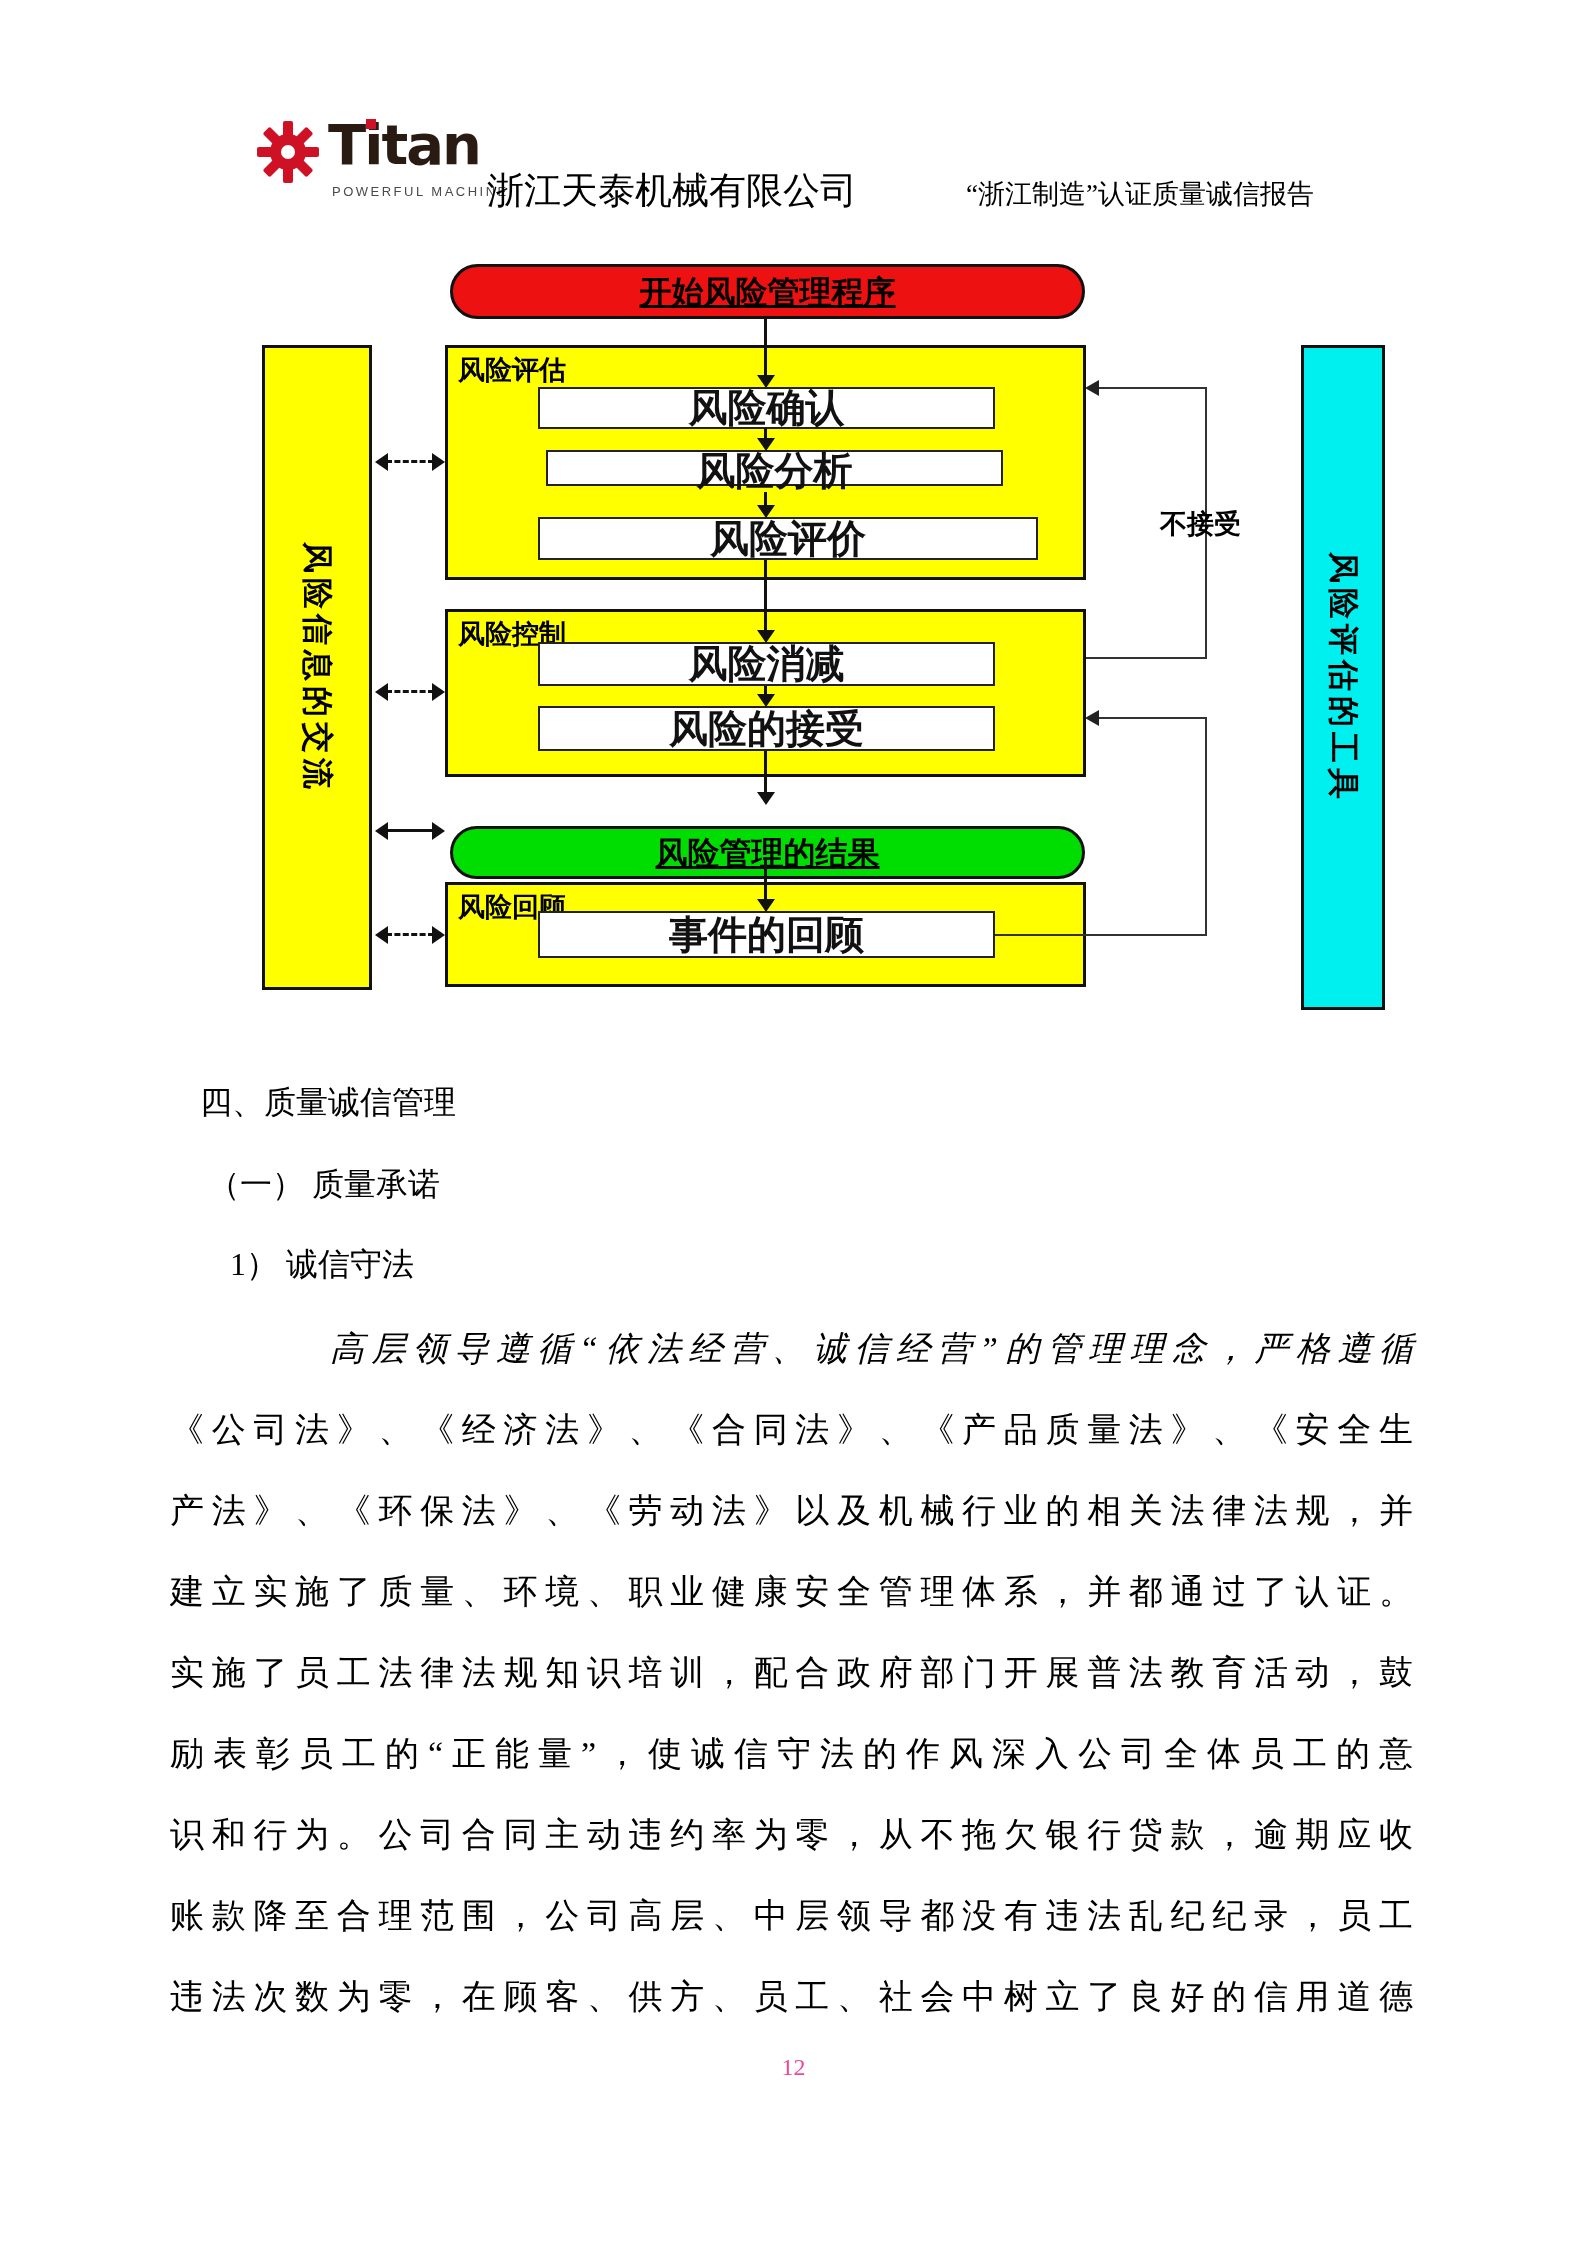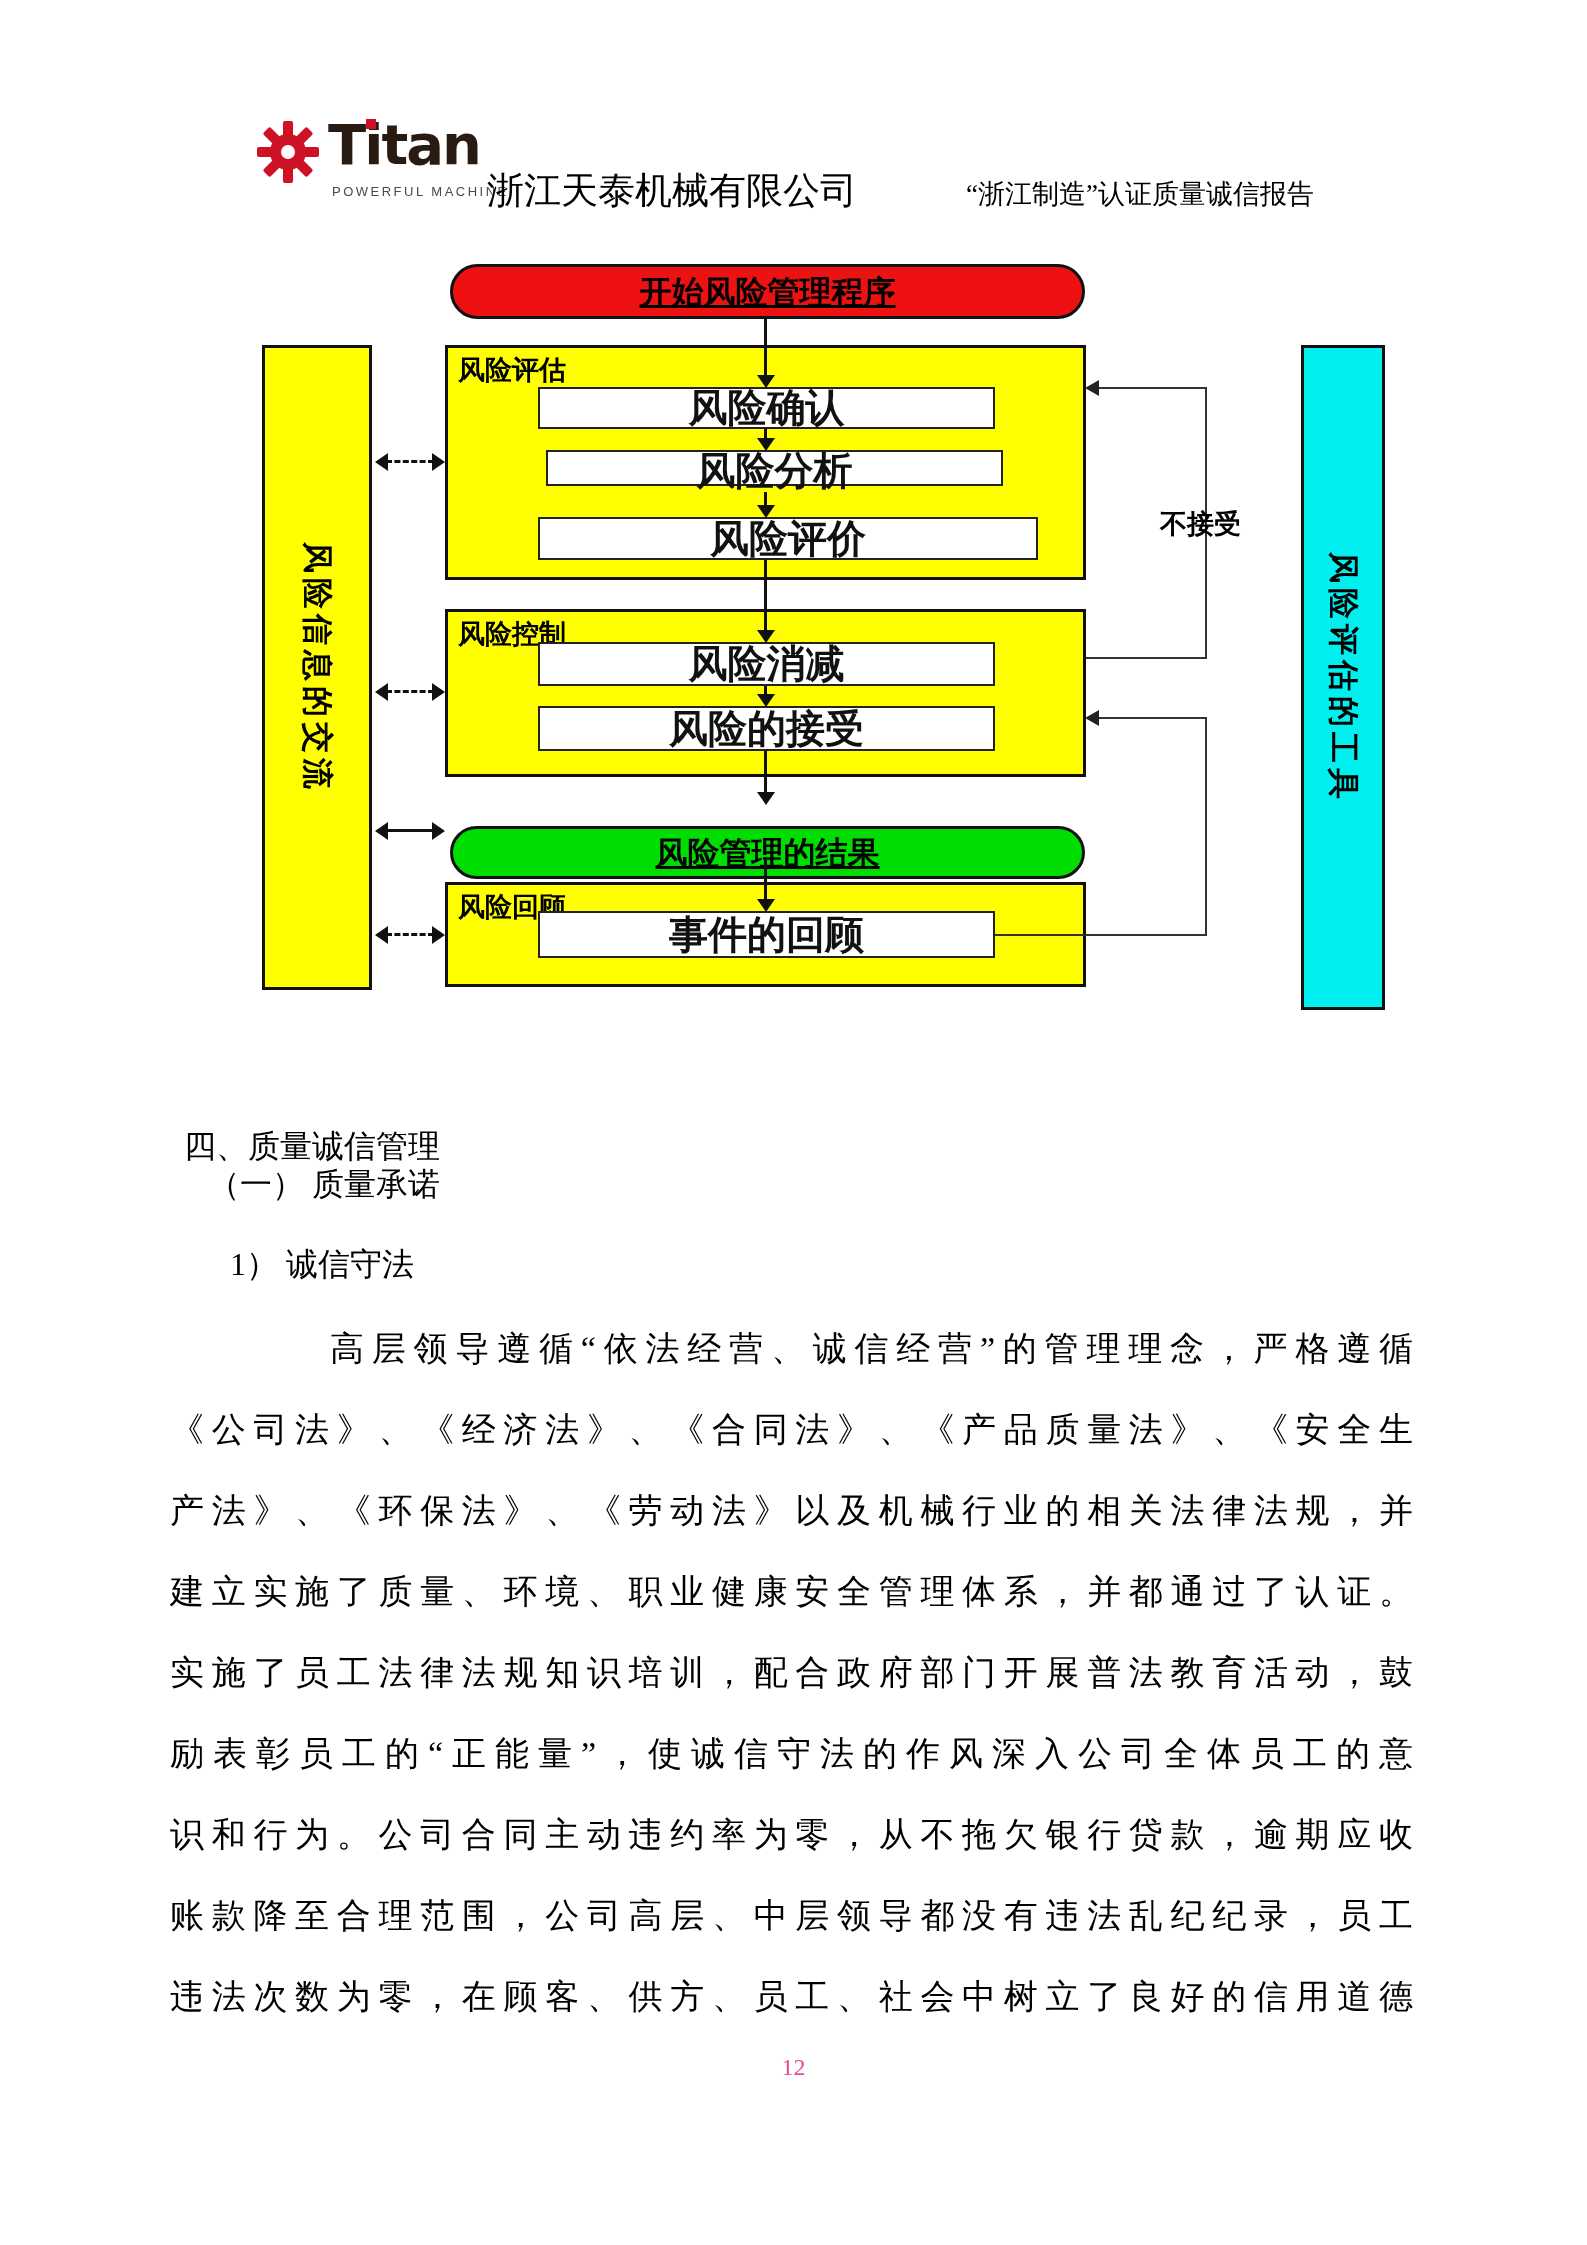--- a/index.html
+++ b/index.html
@@ -65,25 +65,25 @@
   .fb-top{left:1098px;top:717px;width:109px;height:2px;}
   .fb-vert{left:1205px;top:717px;width:2px;height:219px;}
   .fb-bot{left:995px;top:934px;width:212px;height:2px;}
   .fhead{position:absolute;width:0;height:0;border-top:8px solid transparent;
          border-bottom:8px solid transparent;border-right:14px solid #222;}
   .fa-head{left:1085px;top:380px;} .fb-head{left:1085px;top:710px;}
   .reject{position:absolute;left:1160px;top:506px;font-family:"Liberation Sans","DejaVu Sans",sans-serif;
           font-weight:bold;font-size:27px;color:#000;}
   
   .bh{position:absolute;font-size:32px;color:#000;white-space:nowrap;}
-  .bh1{left:184px;top:1081px;margin-top:44px;} .bh2{left:208px;top:1163px;} .bh3{left:230px;top:1243px;}
+  .bh1{left:200px;top:1081px;} .bh2{left:208px;top:1163px;} .bh3{left:230px;top:1243px;}
   .para{position:absolute;left:170px;top:1308px;width:1250px;font-size:34px;color:#000;}
   .pline{height:81px;line-height:81px;letter-spacing:7px;text-align:justify;text-align-last:justify;
          white-space:nowrap;overflow:hidden;}
-  .pline.first{padding-left:160px;}
+  .pline.first{padding-left:160px;font-style:italic;}
   .pagenum{position:absolute;left:0;top:2054px;width:100%;text-align:center;font-size:24px;color:#ec4899;}
 </style>
 </head>
 <body>
 
 <div class="page">
 
   <div class="logo-gear">
     <svg viewBox="0 0 64 64" width="64" height="64">
       <g fill="#cf1126">

